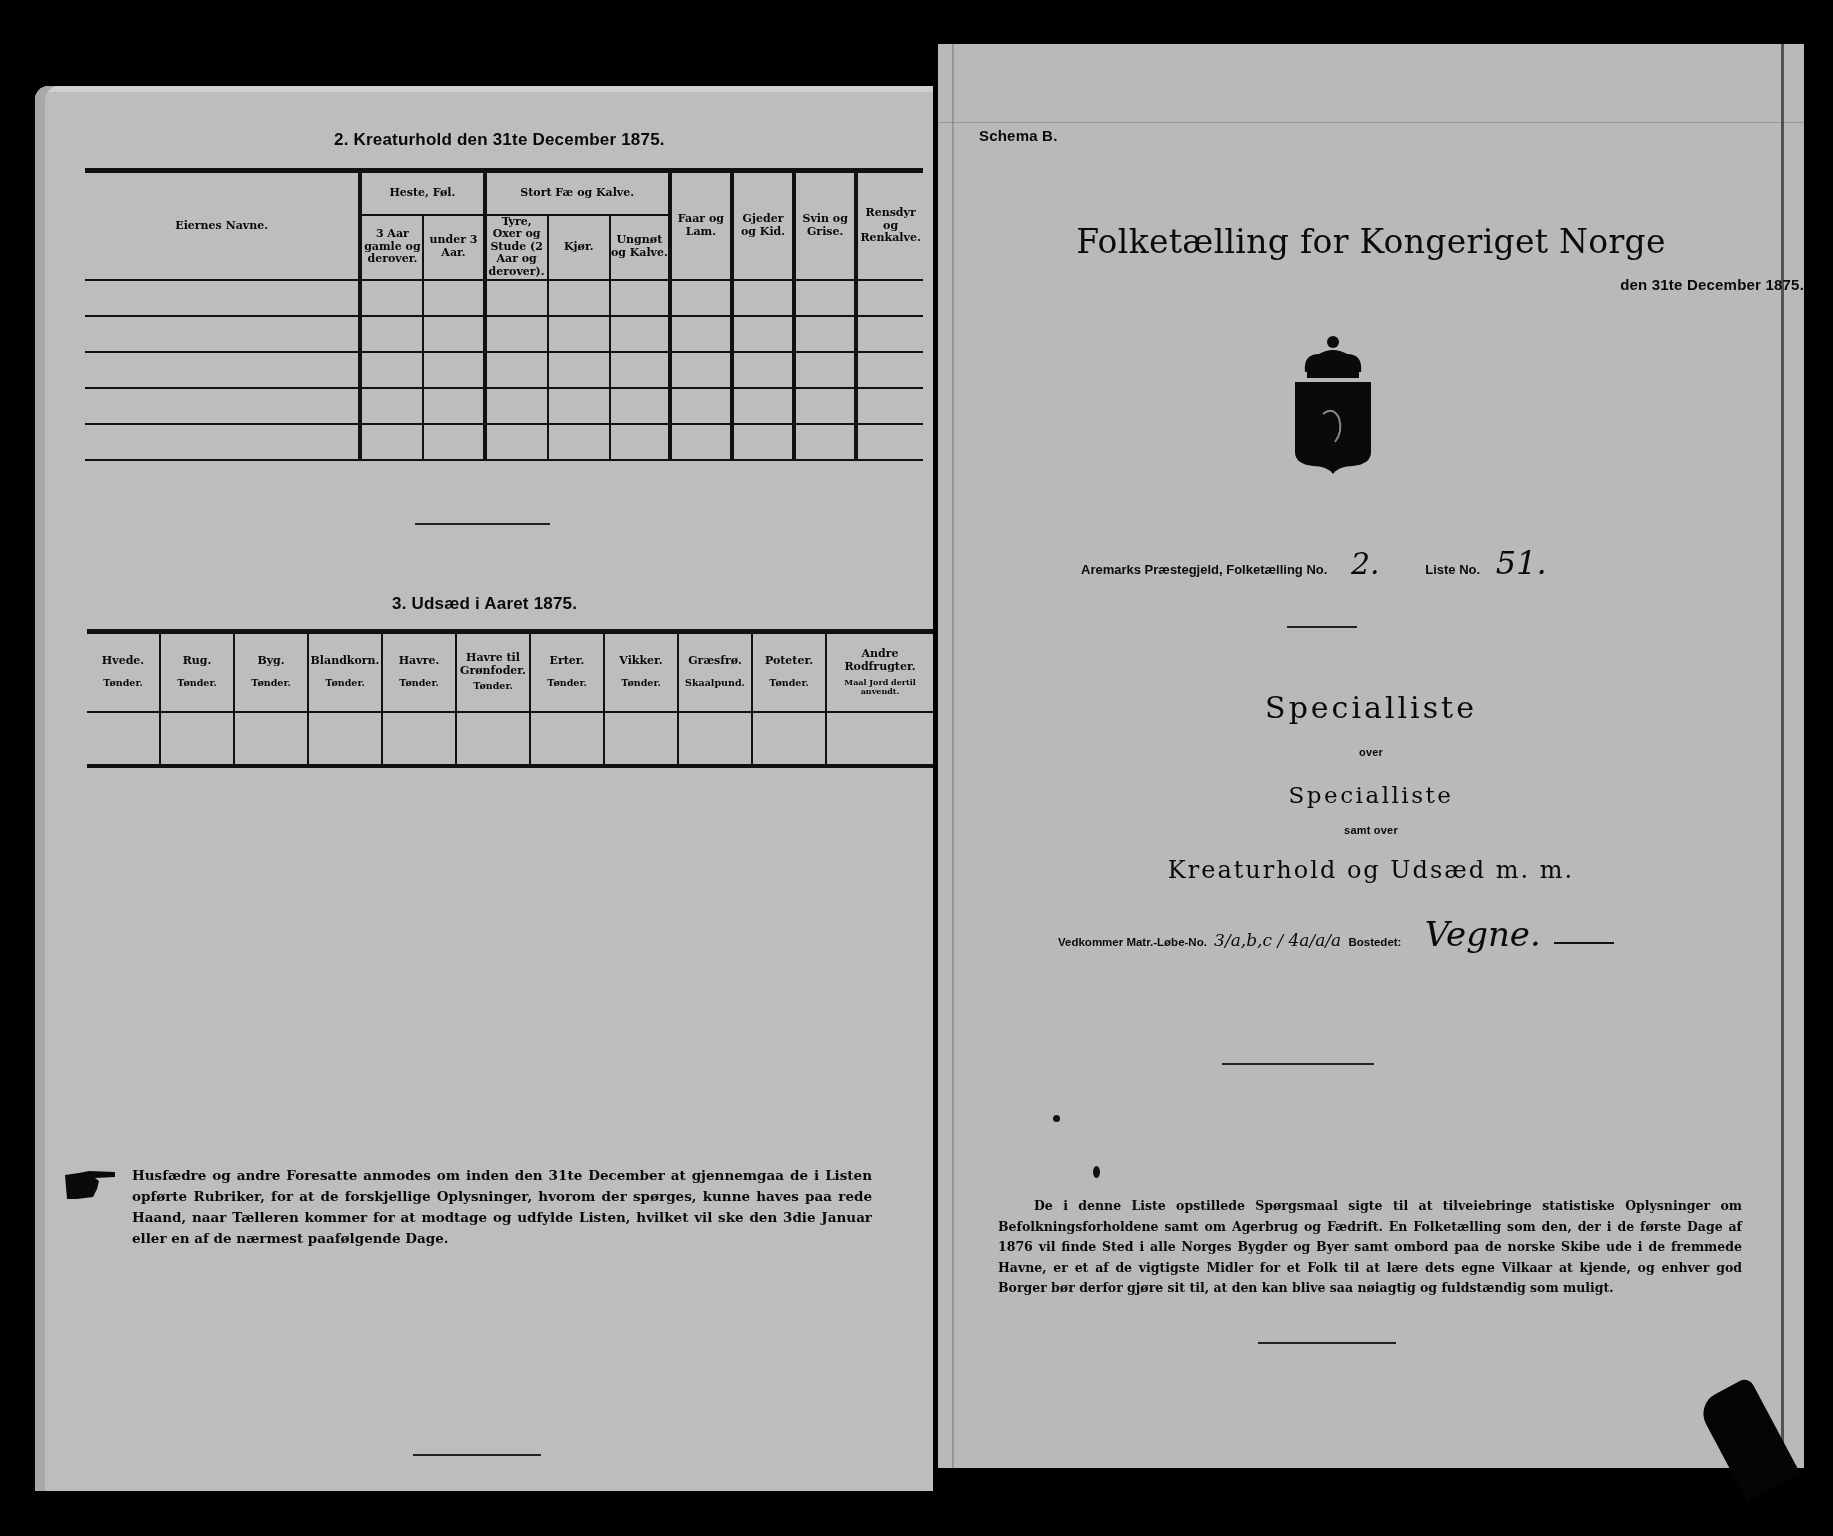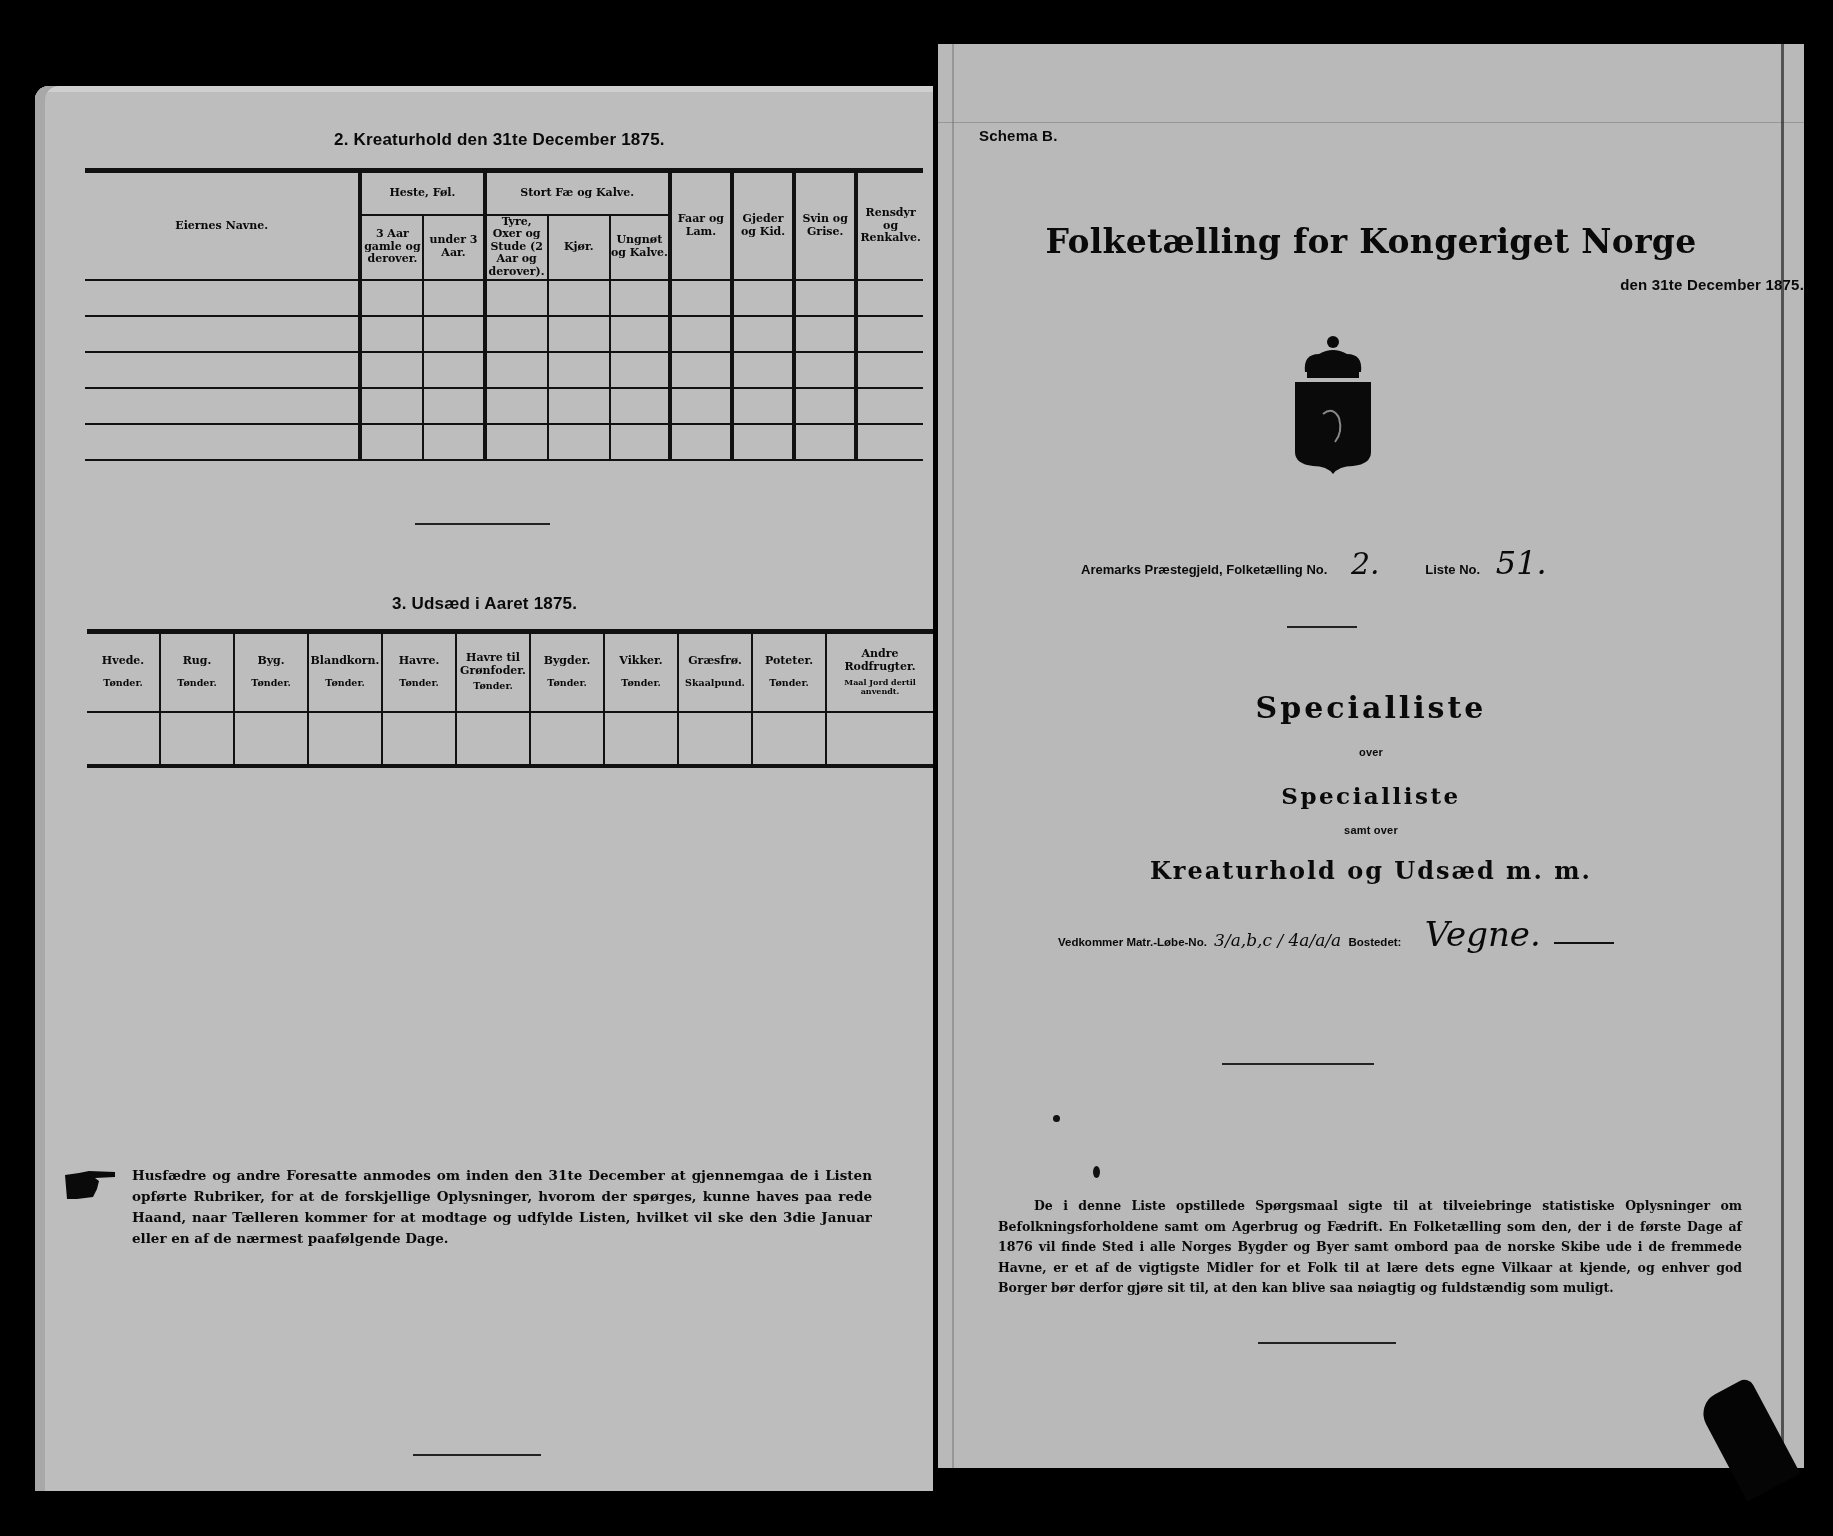--- a/index.html
+++ b/index.html
@@ -8,21 +8,21 @@
   .left-page{left:35px;top:86px;width:898px;height:1405px;border-radius:14px 0 0 0;box-shadow:inset 10px 0 0 #a8a8a8, inset 0 6px 0 #cfcfcf;}
   .right-page{left:938px;top:44px;width:866px;height:1424px;background:#b9b9b9;}
   .abs{position:absolute;}
   .sec-title{font-family:"Liberation Sans",sans-serif;font-weight:bold;font-size:17px;letter-spacing:0.2px;}
   table.grid{position:absolute;border-collapse:collapse;font-family:"DejaVu Serif",serif;font-weight:bold;}
   table.grid td,table.grid th{border:2px solid #111;text-align:center;vertical-align:middle;padding:0;font-size:11px;line-height:1.15;}
   .thickv{border-left:4px solid #111 !important;}
   .hdr-small{font-size:9.5px;}
   .footnote{font-family:"DejaVu Serif",serif;font-weight:bold;font-size:13.5px;line-height:21px;text-align:justify;}
   .rule{position:absolute;height:2px;background:#222;}
-  .blackletter{font-family:"DejaVu Serif",serif;font-weight:bold;}
+  .blackletter{font-family:"DejaVu Serif",serif;font-weight:normal;}
   .hand{font-family:"DejaVu Serif",serif;font-style:italic;font-size:34px;font-weight:normal;}
   .faint-line{position:absolute;background:rgba(90,90,90,0.35);}
 </style>
 </head>
 <body>
 
 <div class="page left-page">
   <div class="abs sec-title" style="left:299px;top:44px;">2.  Kreaturhold den 31te December 1875.</div>
 
   <table class="grid" style="left:50px;top:82px;width:838px;border-top:5px solid #111;">
@@ -143,21 +143,21 @@
           </th>
       <th style="width:72px">
             <div>Havre.</div>
             <div class="hdr-small" style="margin-top:10px">Tønder.</div>
           </th>
       <th style="width:72px">
             <div>Havre til Grønfoder.</div>
             <div class="hdr-small" style="margin-top:4px">Tønder.</div>
           </th>
       <th style="width:72px">
-            <div>Bygder.</div>
+            <div>Erter.</div>
             <div class="hdr-small" style="margin-top:10px">Tønder.</div>
           </th>
       <th style="width:72px">
             <div>Vikker.</div>
             <div class="hdr-small" style="margin-top:10px">Tønder.</div>
           </th>
       <th style="width:72px">
             <div>Græsfrø.</div>
             <div class="hdr-small" style="margin-top:10px">Skaalpund.</div>
           </th>

